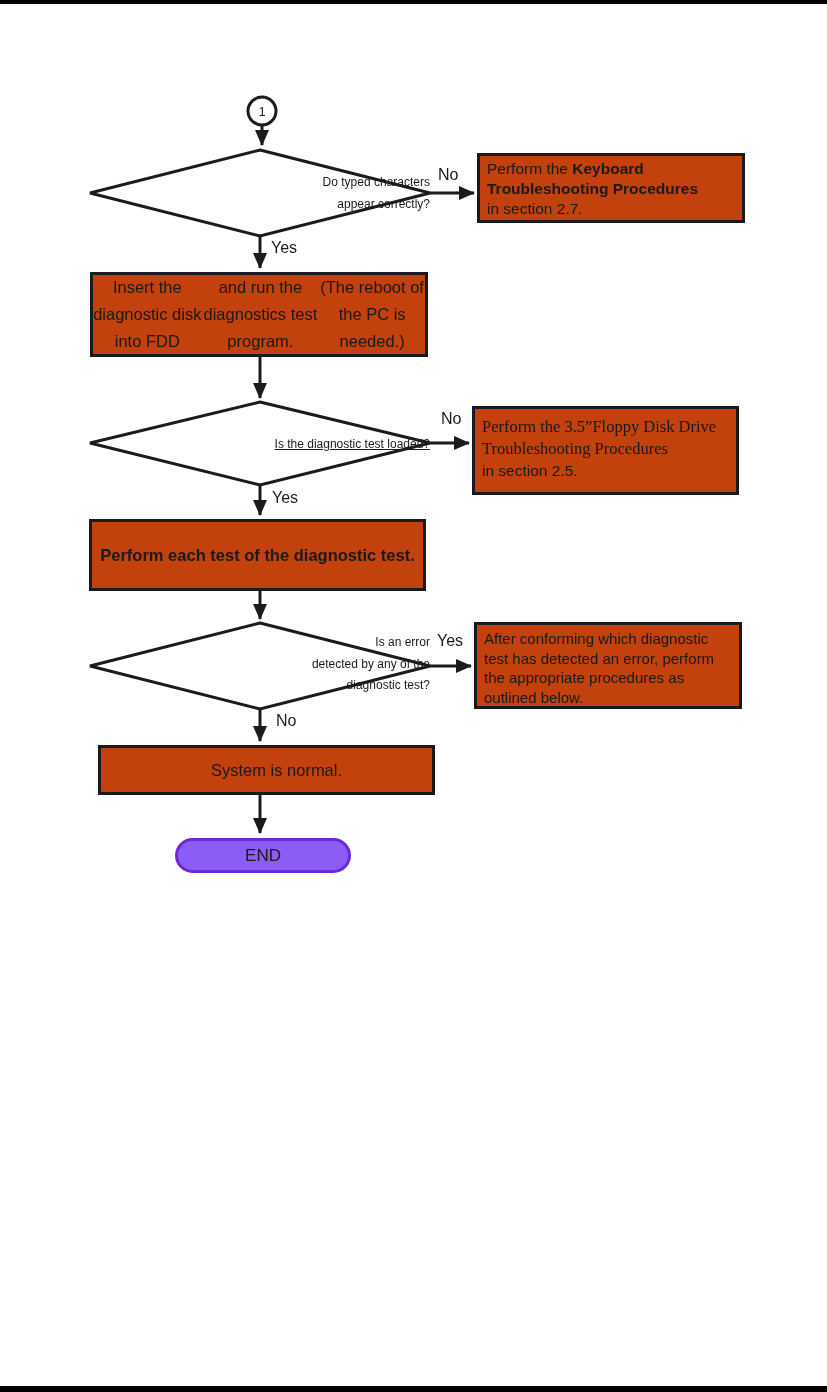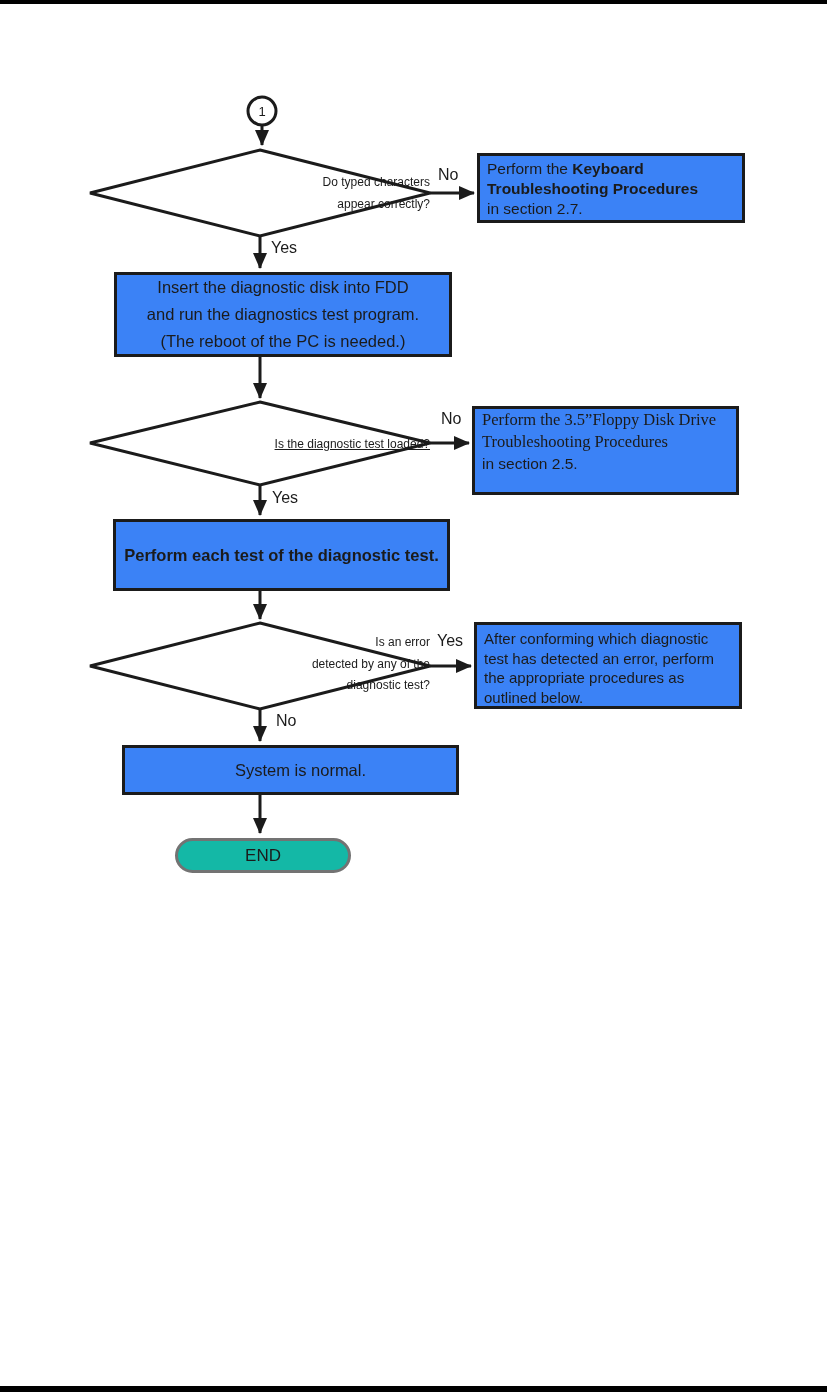--- a/index.html
+++ b/index.html
@@ -19,41 +19,40 @@
   svg.connectors { position: absolute; left: 0; top: 0; }
   .shape { fill: #ffffff; stroke: #1b1b1b; stroke-width: 3; stroke-linejoin: miter; }
   .conn  { stroke: #1b1b1b; stroke-width: 3; fill: none; }
   .ah    { fill: #1b1b1b; }
 
   .node-text { position: absolute; text-align: right; font-size: 12px; line-height: 22px; }
   .box {
     position: absolute;
     box-sizing: border-box;
     border: 3px solid #1b1b1b;
-    background: #3b82f6;
+    background: #c2410c;
     font-size: 16.5px;
   }
   .box.center {
-    display: flex; flex-direction: column;
+    display: flex; flex-direction: row;
     align-items: center; justify-content: center;
     text-align: center;
-    margin-left: 24px;
   }
   .box.side { padding: 3px 7px; font-size: 15.5px; line-height: 20px; text-align: left; }
   .serif-line { font-family: "Liberation Serif", "DejaVu Serif", serif; font-size: 16.5px; line-height: 22px; }
   .sans-line  { font-size: 15.5px; line-height: 21px; }
   .err-line   { font-size: 15px; line-height: 19.5px; }
   .fdd-line   { line-height: 27px; }
 
   .terminal {
     position: absolute;
     box-sizing: border-box;
-    border: 3px solid #737373;
+    border: 3px solid #6d28d9;
     border-radius: 18px;
-    background: #14b8a6;
+    background: #8b5cf6;
     display: flex; align-items: center; justify-content: center;
     font-size: 17px;
   }
   .connector-circle-label {
     position: absolute;
     display: flex; align-items: center; justify-content: center;
     font-size: 13px;
   }
   .edge-label { position: absolute; font-size: 16px; }
   b { font-weight: bold; }
@@ -128,21 +127,21 @@
   <div class="box center" style="left:90px; top:272px; width:338px; height:85px;">
     <div class="fdd-line">Insert the diagnostic disk into FDD</div>
     <div class="fdd-line">and run the diagnostics test program.</div>
     <div class="fdd-line">(The reboot of the PC is needed.)</div>
   </div>
 
   <div class="node-text" style="left:90px; top:433px; width:340px;text-decoration:underline;">
     <div>Is the diagnostic test loaded?</div>
   </div>
 
-  <div class="box side" style="left:472px; top:406px; width:267px; height:89px; padding-top:0;">
+  <div class="box side" style="left:472px; top:406px; width:267px; height:89px; padding-top:7px;">
     <div class="serif-line">Perform the 3.5”Floppy Disk Drive</div>
     <div class="serif-line">Troubleshooting Procedures</div>
     <div class="sans-line">in section 2.5.</div>
   </div>
 
   <div class="box center" style="left:89px; top:519px; width:337px; height:72px;font-weight:bold;">
     <div>Perform each test of the diagnostic test.</div>
   </div>
 
   <div class="node-text" style="left:90px; top:632px; width:340px; line-height:21.5px;">

